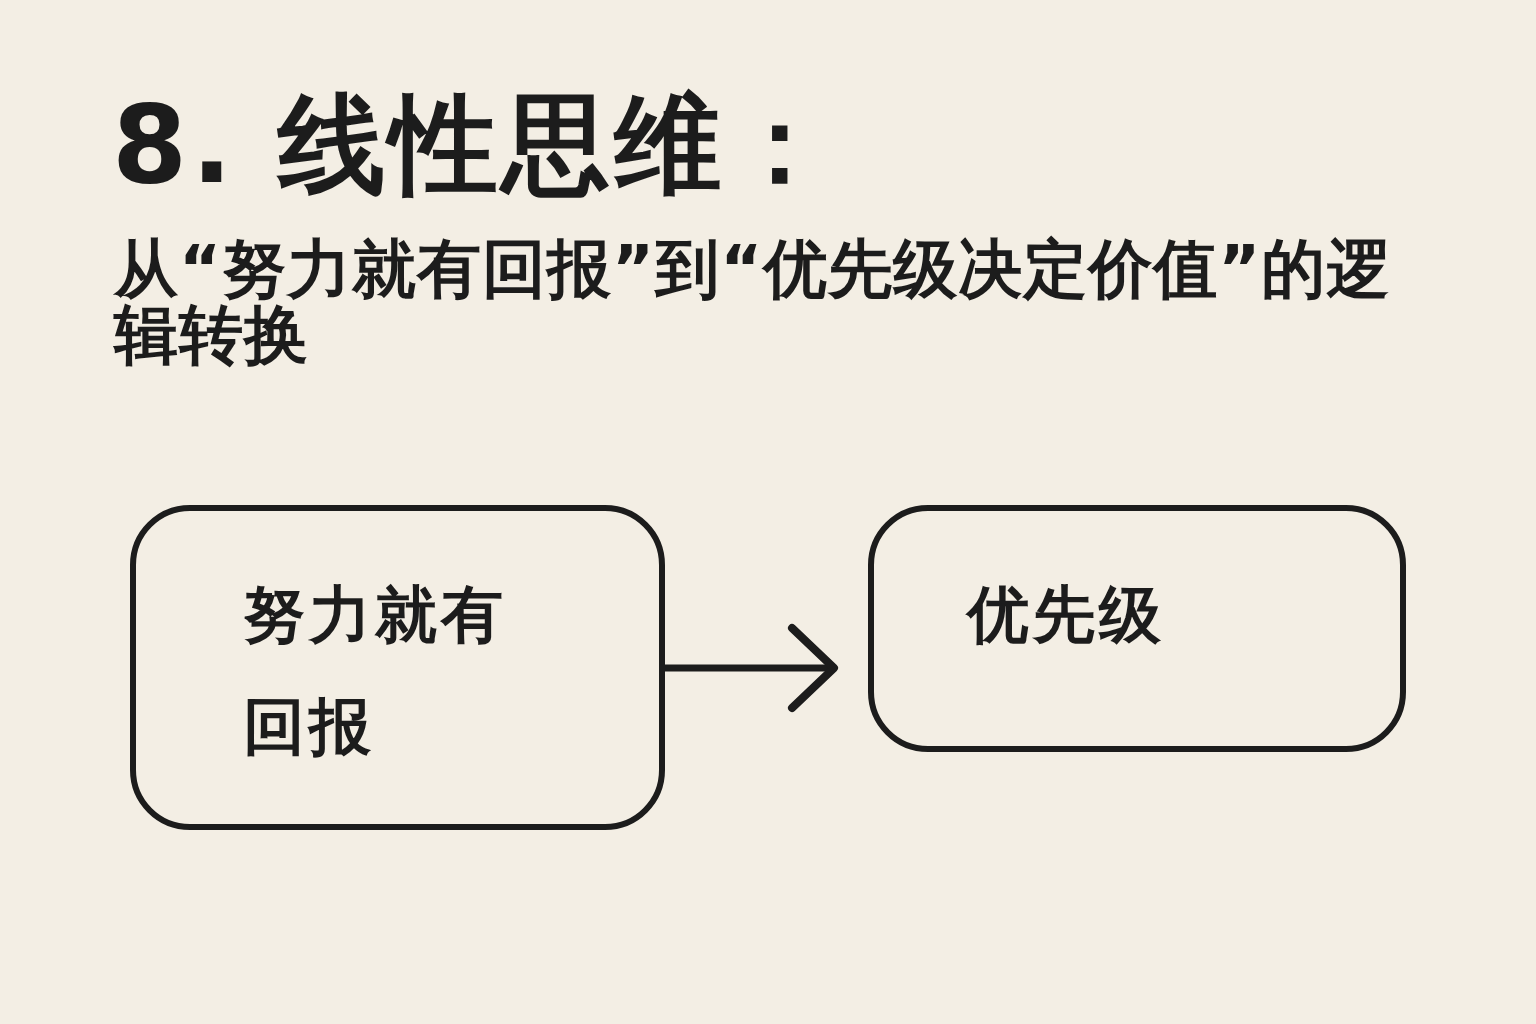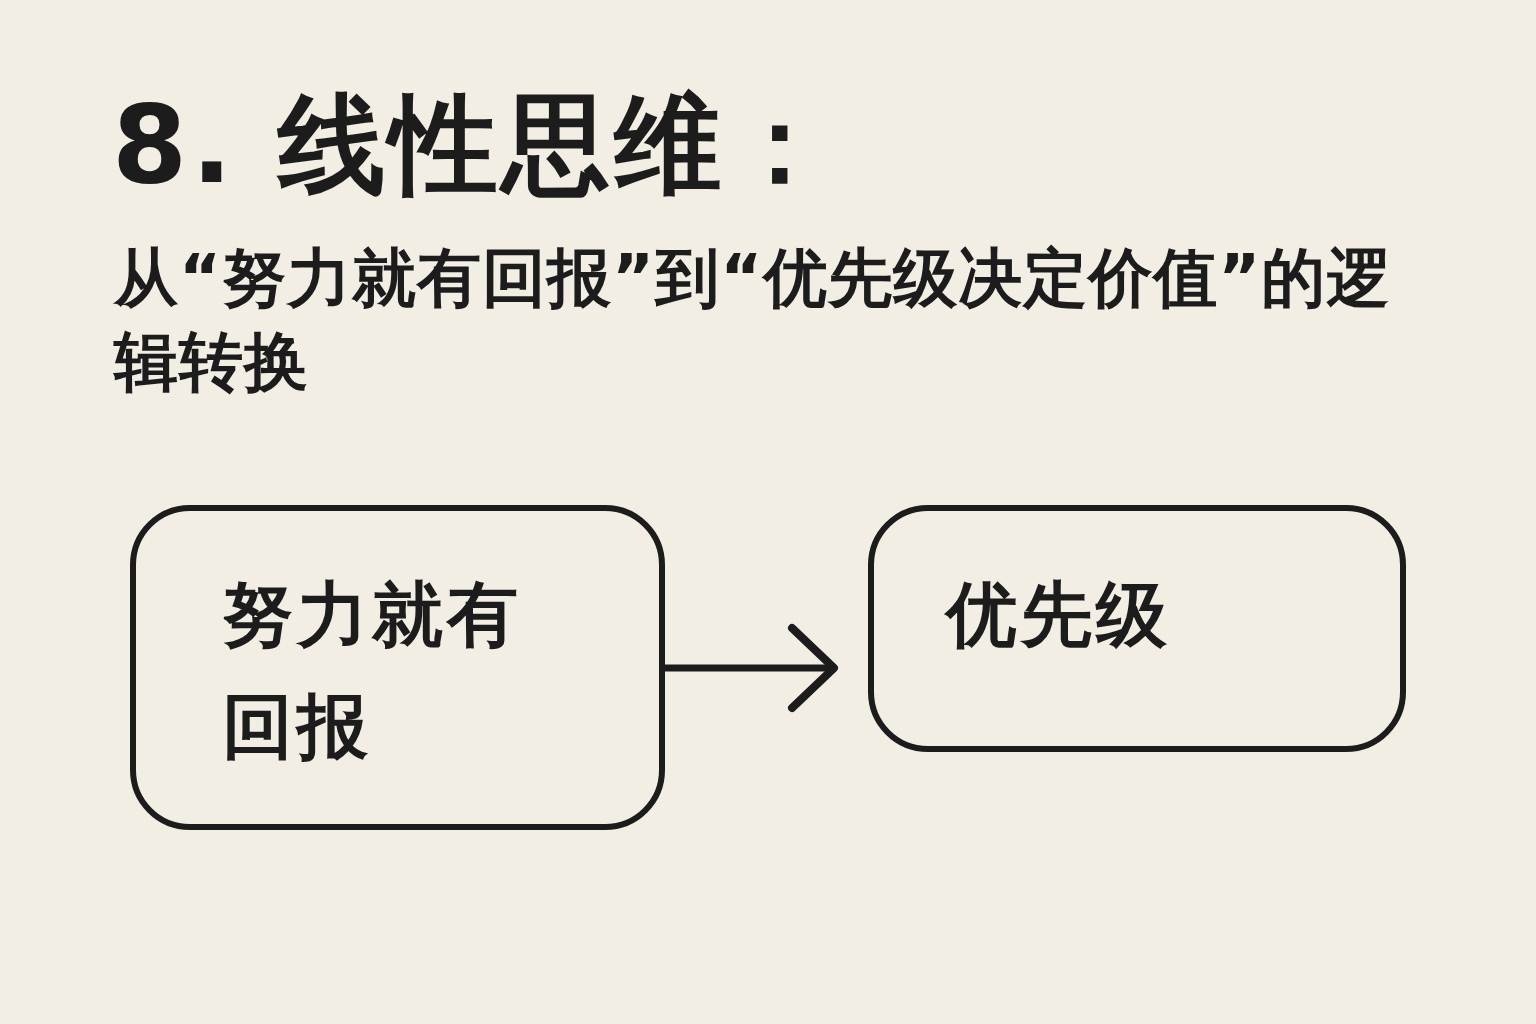--- a/index.html
+++ b/index.html
@@ -11,34 +11,35 @@
     color: #1c1c1c;
   }
   .title {
     position: absolute; left: 112px; top: 80px;
     font-size: 108px; font-weight: 700; line-height: 130px;
     letter-spacing: 4px; white-space: nowrap;
   }
   .subtitle {
     position: absolute; left: 114px; top: 236px;
     width: 1300px;
-    font-size: 64px; font-weight: 700; line-height: 84px;
+    font-size: 64px; font-weight: 700; line-height: 66px;
     letter-spacing: 1px;
   }
   .box {
     position: absolute;
     border: 6px solid #1c1c1c; border-radius: 60px;
     box-sizing: border-box;
   }
   .box-left { left: 130px; top: 505px; width: 535px; height: 325px; }
   .box-right { left: 868px; top: 505px; width: 538px; height: 247px; }
   .box-text {
     position: absolute;
-    font-size: 71px; font-weight: 700; line-height: 112px;
+    font-size: 62px; font-weight: 700; line-height: 112px;
     letter-spacing: 4px;
+    margin-left: 21px;
   }
   .box-left .box-text { left: 86px; top: 48px; width: 420px; }
   .box-right .box-text { left: 72px; top: 48px; width: 440px; }
   .arrow { position: absolute; left: 660px; top: 620px; }
 </style>
 </head>
 <body>
 
 <div class="title">8. 线性思维：</div>
 

